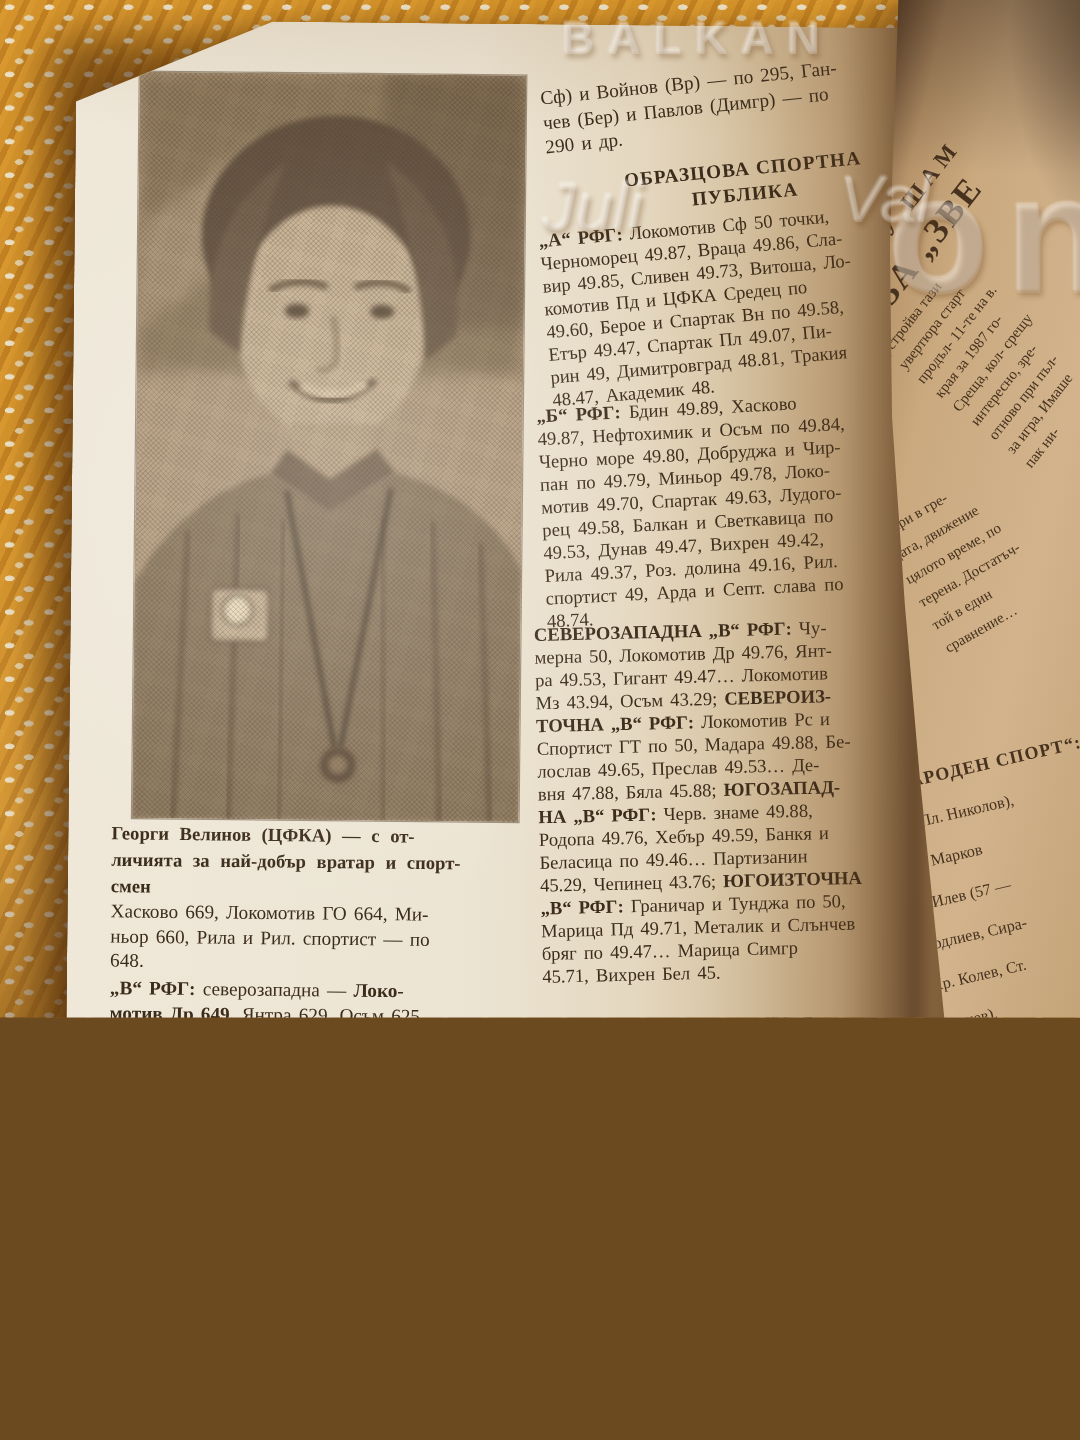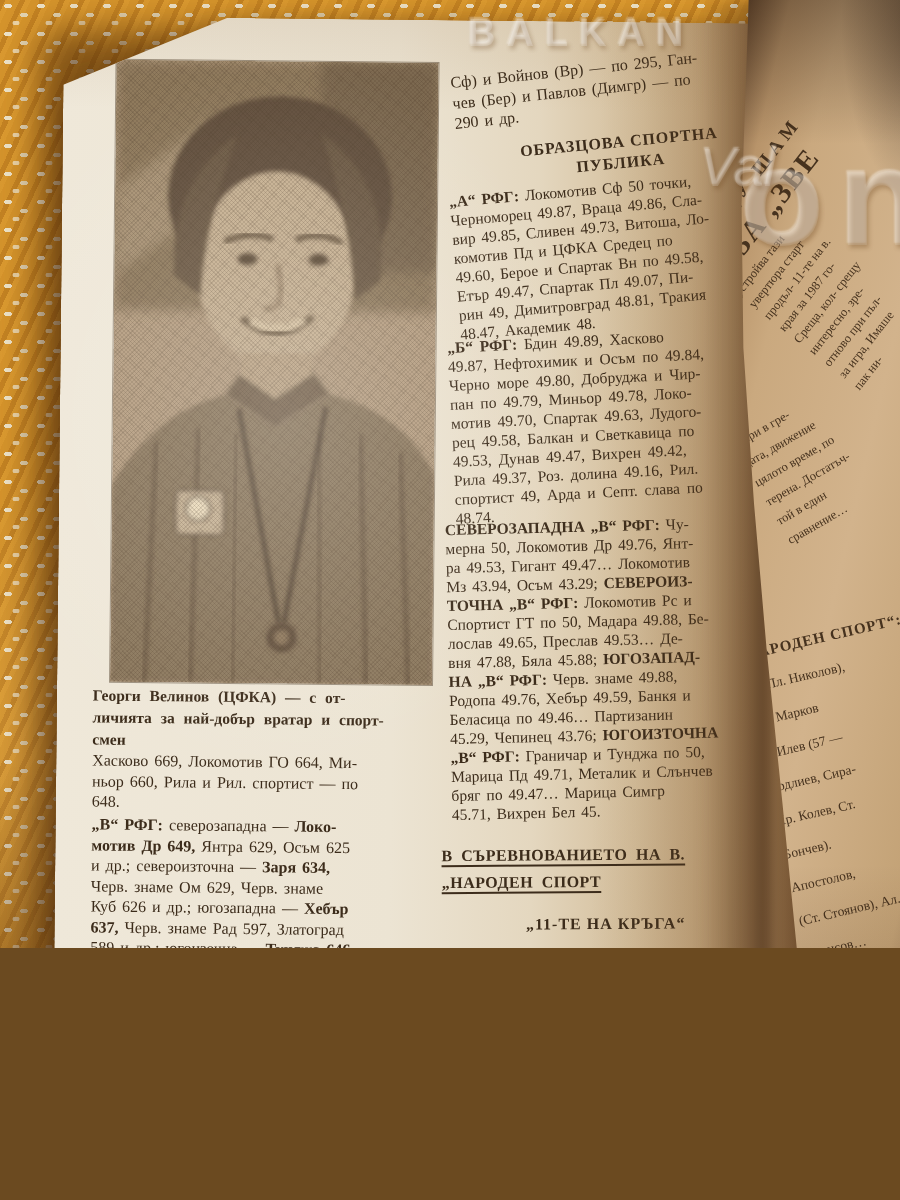--- a/index.html
+++ b/index.html
@@ -1,16 +1,16 @@
 <!DOCTYPE html>
 <html><head>
 <meta charset="utf-8">
 <style>
   html,body{margin:0;padding:0;background:#6b4a20;}
-  .scene{position:relative;width:900px;height:948px;overflow:hidden;font-family:"Liberation Serif",serif;}
+  .scene{position:relative;width:900px;height:848px;overflow:hidden;font-family:"Liberation Serif",serif;}
 
   
   .fabric-bg{position:absolute;inset:0;background-color:#d4932b;
     background-image:
       radial-gradient(ellipse 7px 4px at 8px 6px, #ece1c6 55%, transparent 62%),
       radial-gradient(ellipse 7px 4px at 24px 15px, #e2d3b0 55%, transparent 62%),
       radial-gradient(ellipse 6px 4px at 16px 23px, rgba(238,227,200,0.78) 55%, transparent 62%),
       repeating-linear-gradient(115deg, rgba(150,85,10,0.28) 0 5px, rgba(238,173,62,0.22) 5px 10px, transparent 10px 18px);
     background-size:33px 28px,33px 28px,33px 28px,auto;}
   .fabric-shade{position:absolute;inset:0;background:
@@ -261,15 +261,16 @@
       <div class="rpl">Бончев).</div>
       <div class="rpl">Апостолов,</div>
       <div class="rpl">(Ст. Стоянов), Ал.</div>
       <div class="rpl">Борисов…</div>
     </div>
     <div class="rp-vignette"></div>
   </div>
 
   <div class="watermark wm-balkan">BALKAN</div>
   <div class="watermark wm-auct2">on</div>
+  <div class="watermark wm-juli">Juli</div>
   <div class="watermark wm-val">Val</div>
 
 </div>
 
 </body></html>

